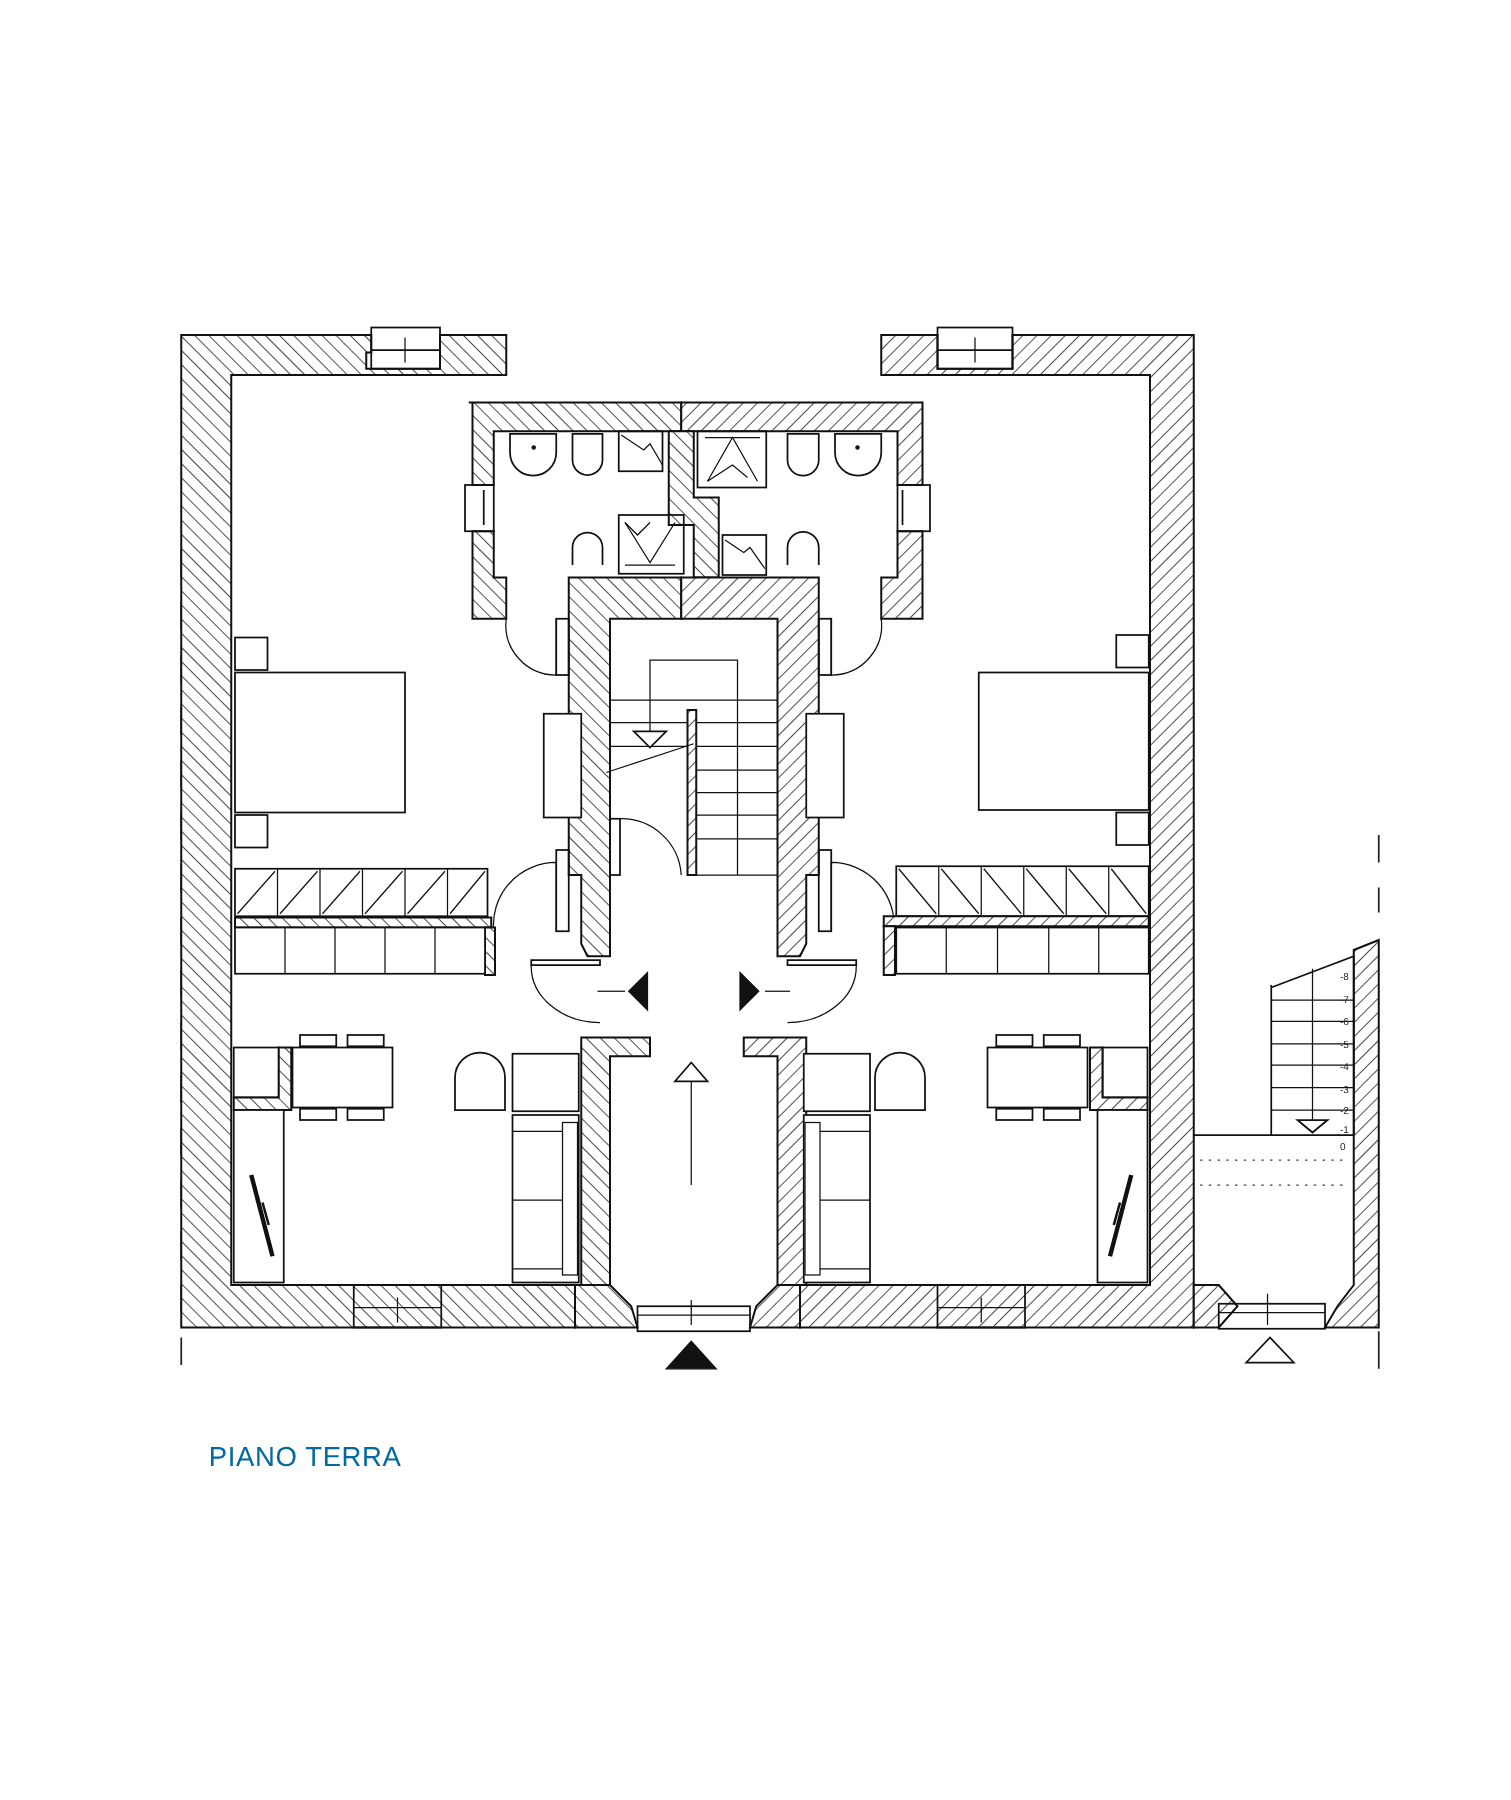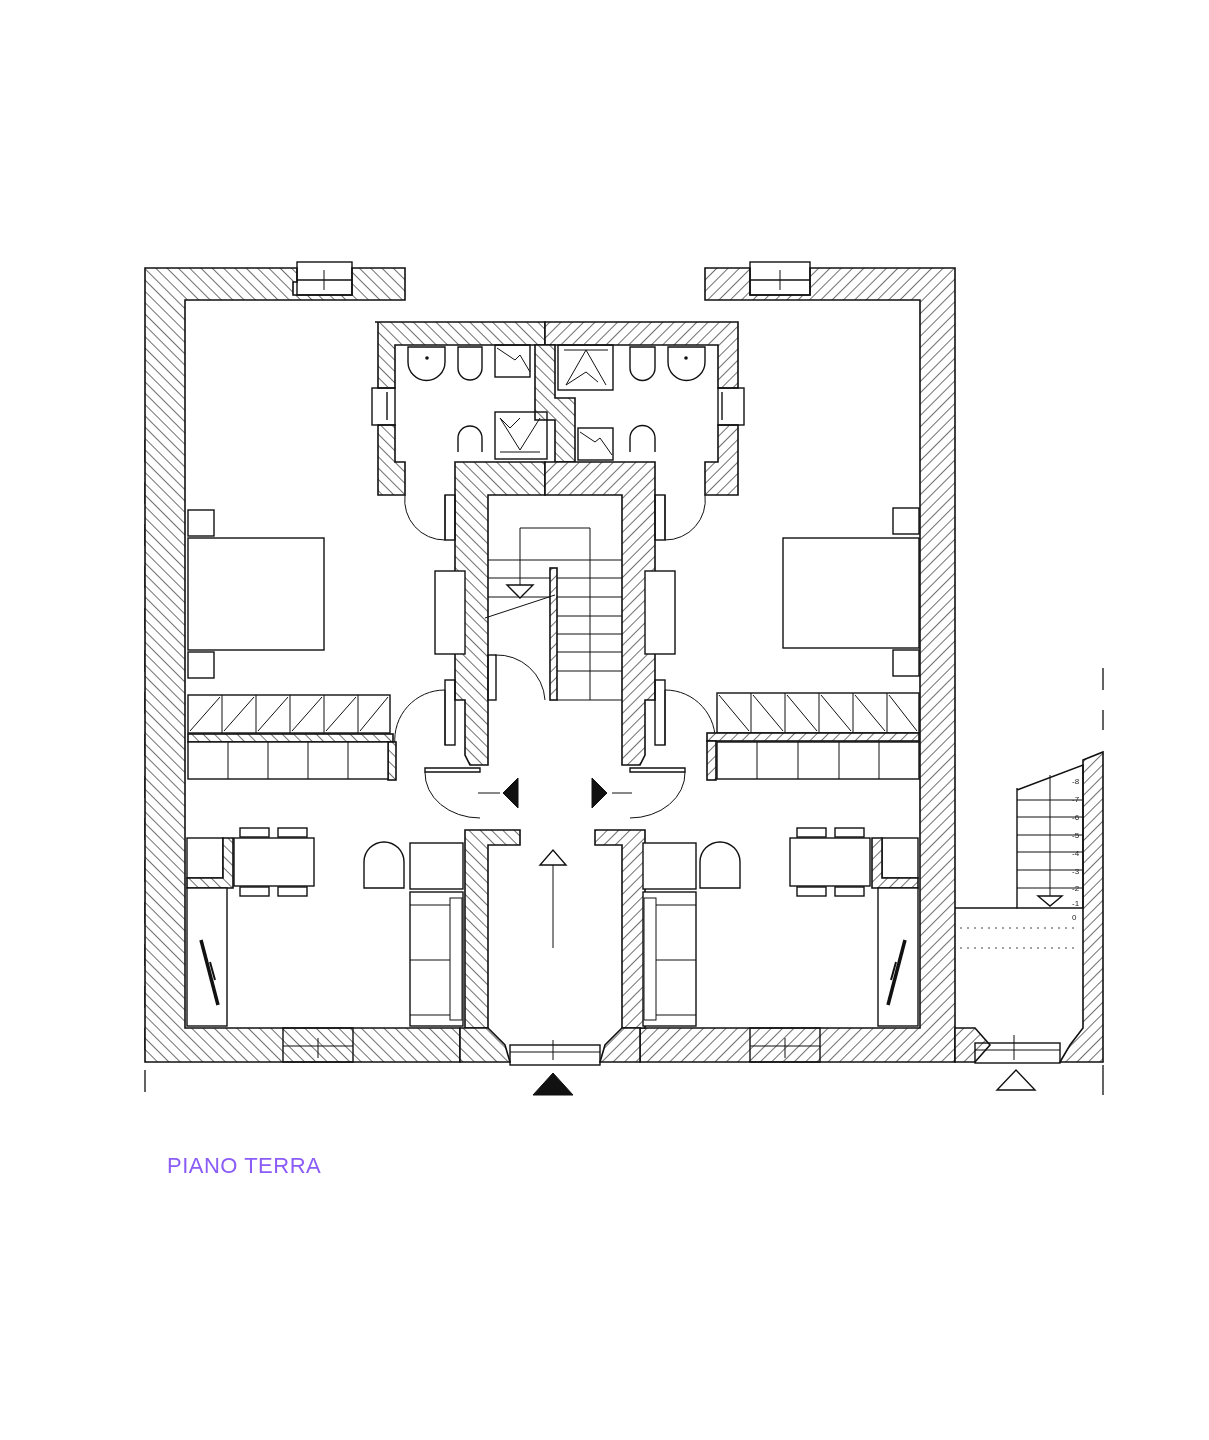--- a/index.html
+++ b/index.html
@@ -1,18 +1,18 @@
 <!DOCTYPE html>
 <html><head>
 <meta charset="utf-8">
 <style>
   html,body{margin:0;padding:0;background:#ffffff;}
   body{width:1209px;height:1440px;position:relative;overflow:hidden;font-family:"Liberation Sans",sans-serif;}
   #plan{position:absolute;left:0;top:0;}
-  .caption{position:absolute;left:167px;top:1153px;font-size:22px;letter-spacing:0.5px;color:#8b5cf6;font-family:"Liberation Sans",sans-serif;}
+  .caption{position:absolute;left:167px;top:1153px;font-size:22px;letter-spacing:0.5px;color:#0369a1;font-family:"Liberation Sans",sans-serif;}
   .step-label{font-size:8px;fill:#222;font-family:"Liberation Sans",sans-serif;}
   .wall{fill:url(#hatch);stroke:#111;stroke-width:1.6;}
   .wall2{fill:url(#hatch2);stroke:#111;stroke-width:1.6;}
   .ln{fill:none;stroke:#111;stroke-width:1.4;}
   .thin{fill:none;stroke:#111;stroke-width:1;}
   .furn{fill:#fff;stroke:#111;stroke-width:1.4;}
   .solid{fill:#111;stroke:#111;}
 </style>
 </head>
 <body>

